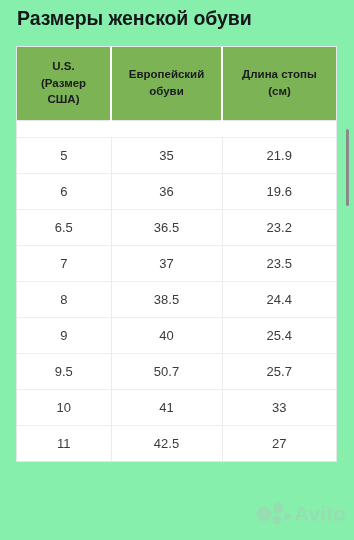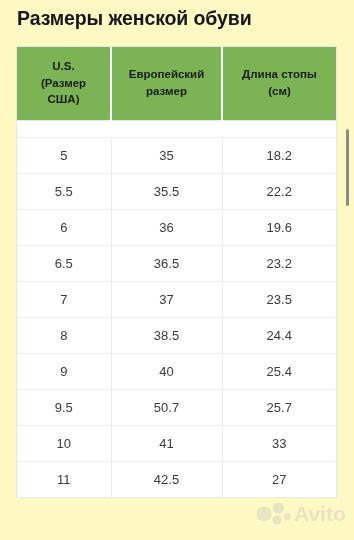--- a/index.html
+++ b/index.html
@@ -12,21 +12,21 @@
     overflow: hidden;
     background: #fdfdfd;
     font-family: "Liberation Sans", sans-serif;
     position: relative;
   }
 
   #page {
     width: 354px;
     height: 540px;
     position: relative;
-    background: #fef9c3;
+    background: #86efac;
     overflow: hidden;
   }
 
   
   .page-title {
     position: absolute;
     left: 17px;
     top: 6px;
     width: 320px;
     font-size: 19.5px;
@@ -151,39 +151,34 @@
 
       <thead class="header-row">
         <tr>
           <th>
             <span>U.S.</span><br>
             <span>(Размер</span><br>
             <span>США)</span>
           </th>
           <th>
             <span>Европейский</span><br>
-            <span>размер</span>
+            <span>обуви</span>
           </th>
           <th>
             <span>Длина стопы</span><br>
             <span>(см)</span>
           </th>
         </tr>
       </thead>
 
       <tbody class="body-rows" id="rows-body">
           <tr>
             <td>5</td>
             <td>35</td>
-            <td>18.2</td>
-          </tr>
-          <tr>
-            <td>5.5</td>
-            <td>35.5</td>
-            <td>22.2</td>
+            <td>21.9</td>
           </tr>
           <tr>
             <td>6</td>
             <td>36</td>
             <td>19.6</td>
           </tr>
           <tr>
             <td>6.5</td>
             <td>36.5</td>
             <td>23.2</td>

